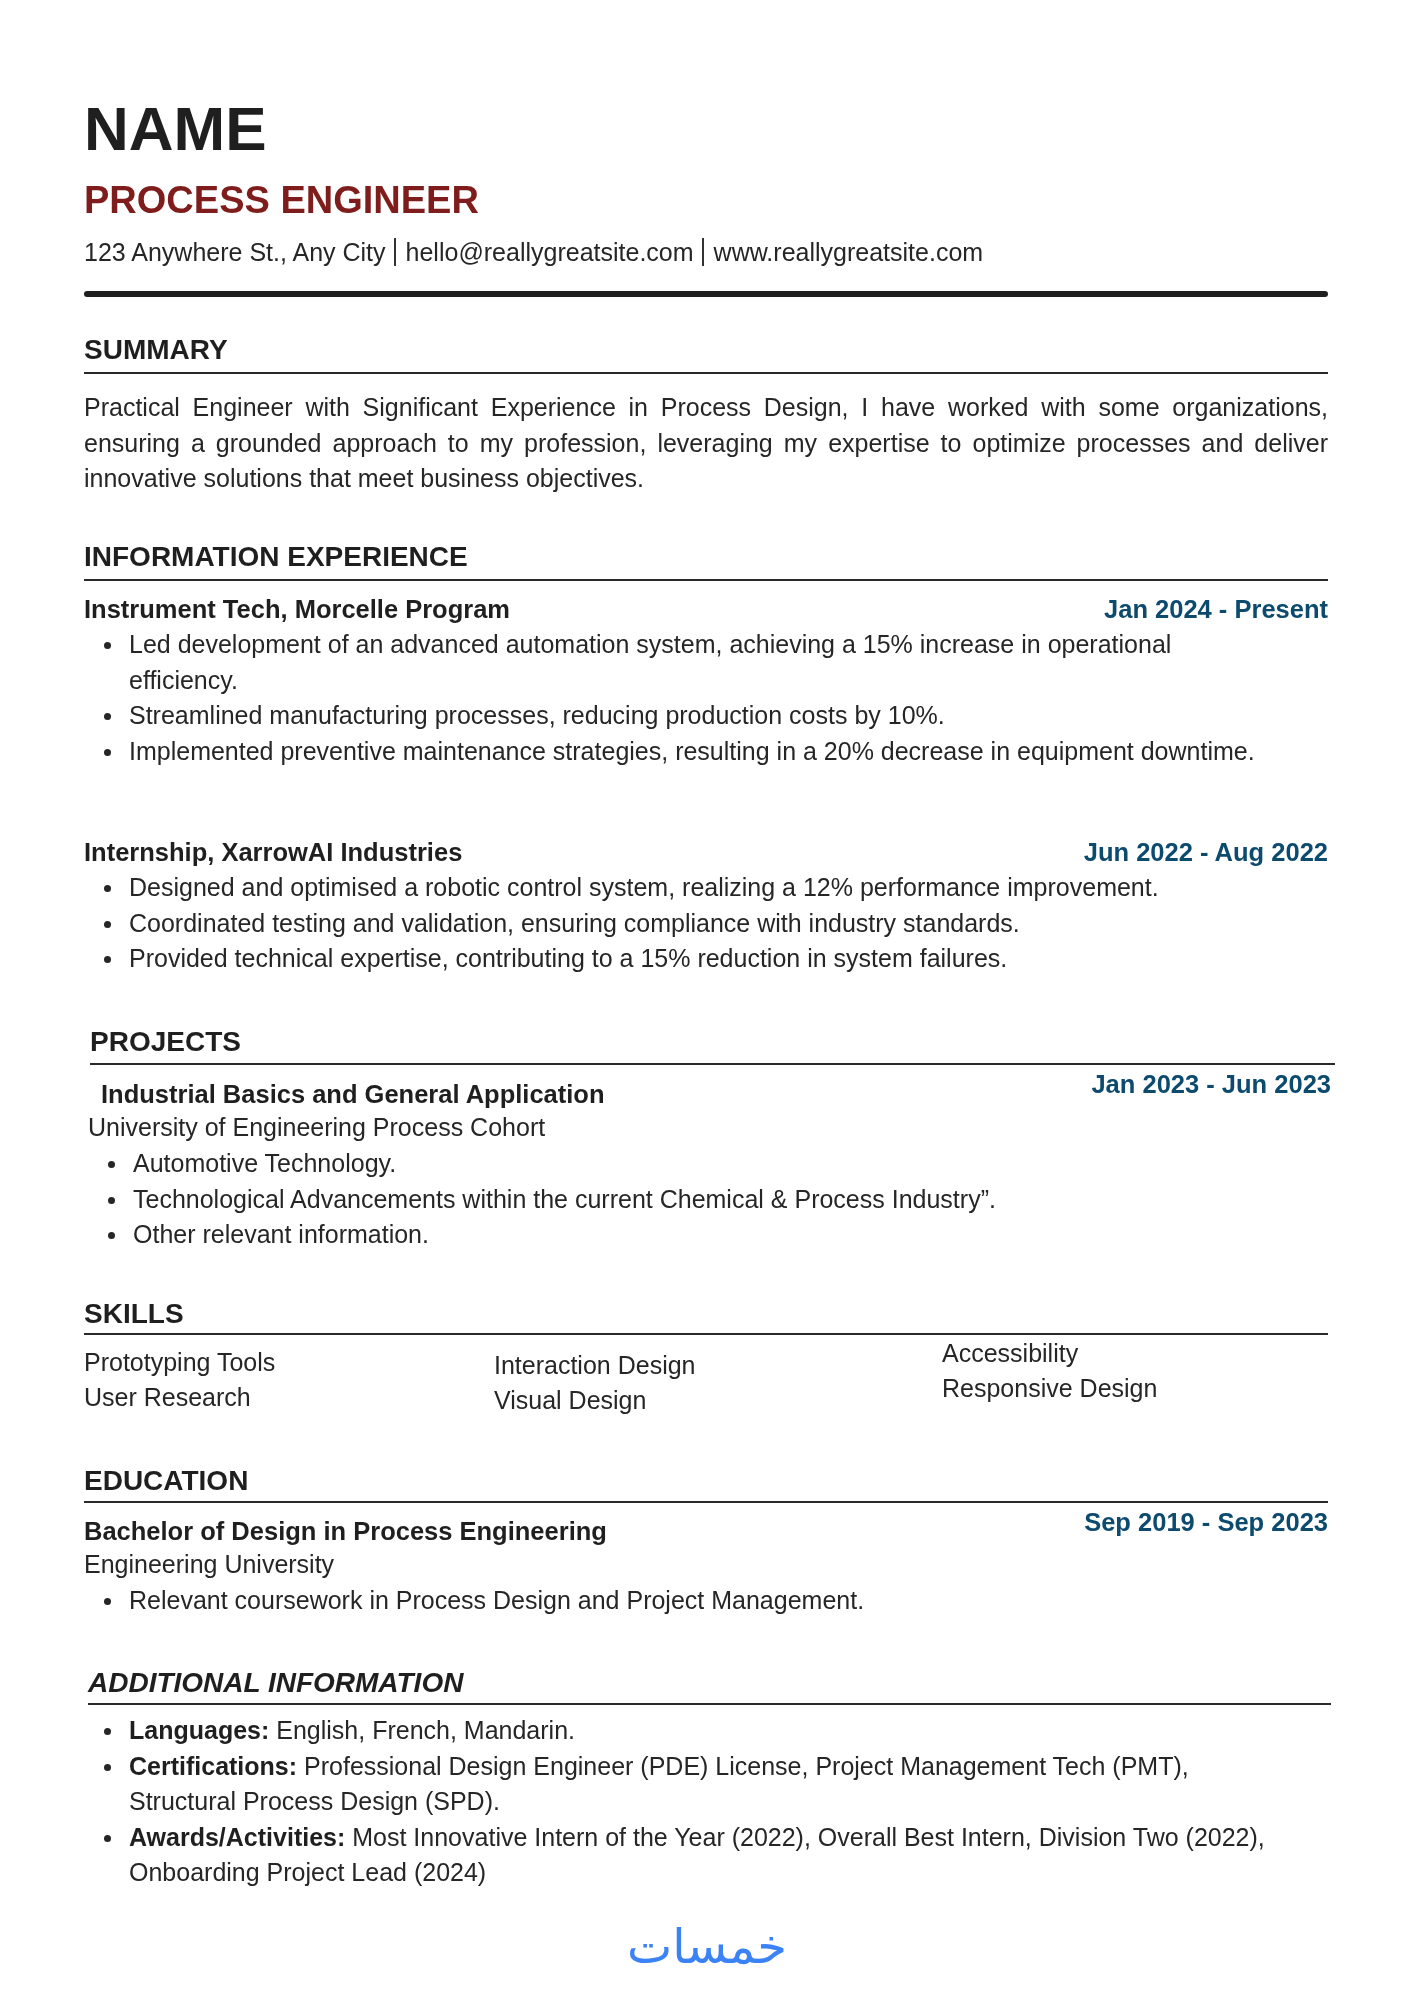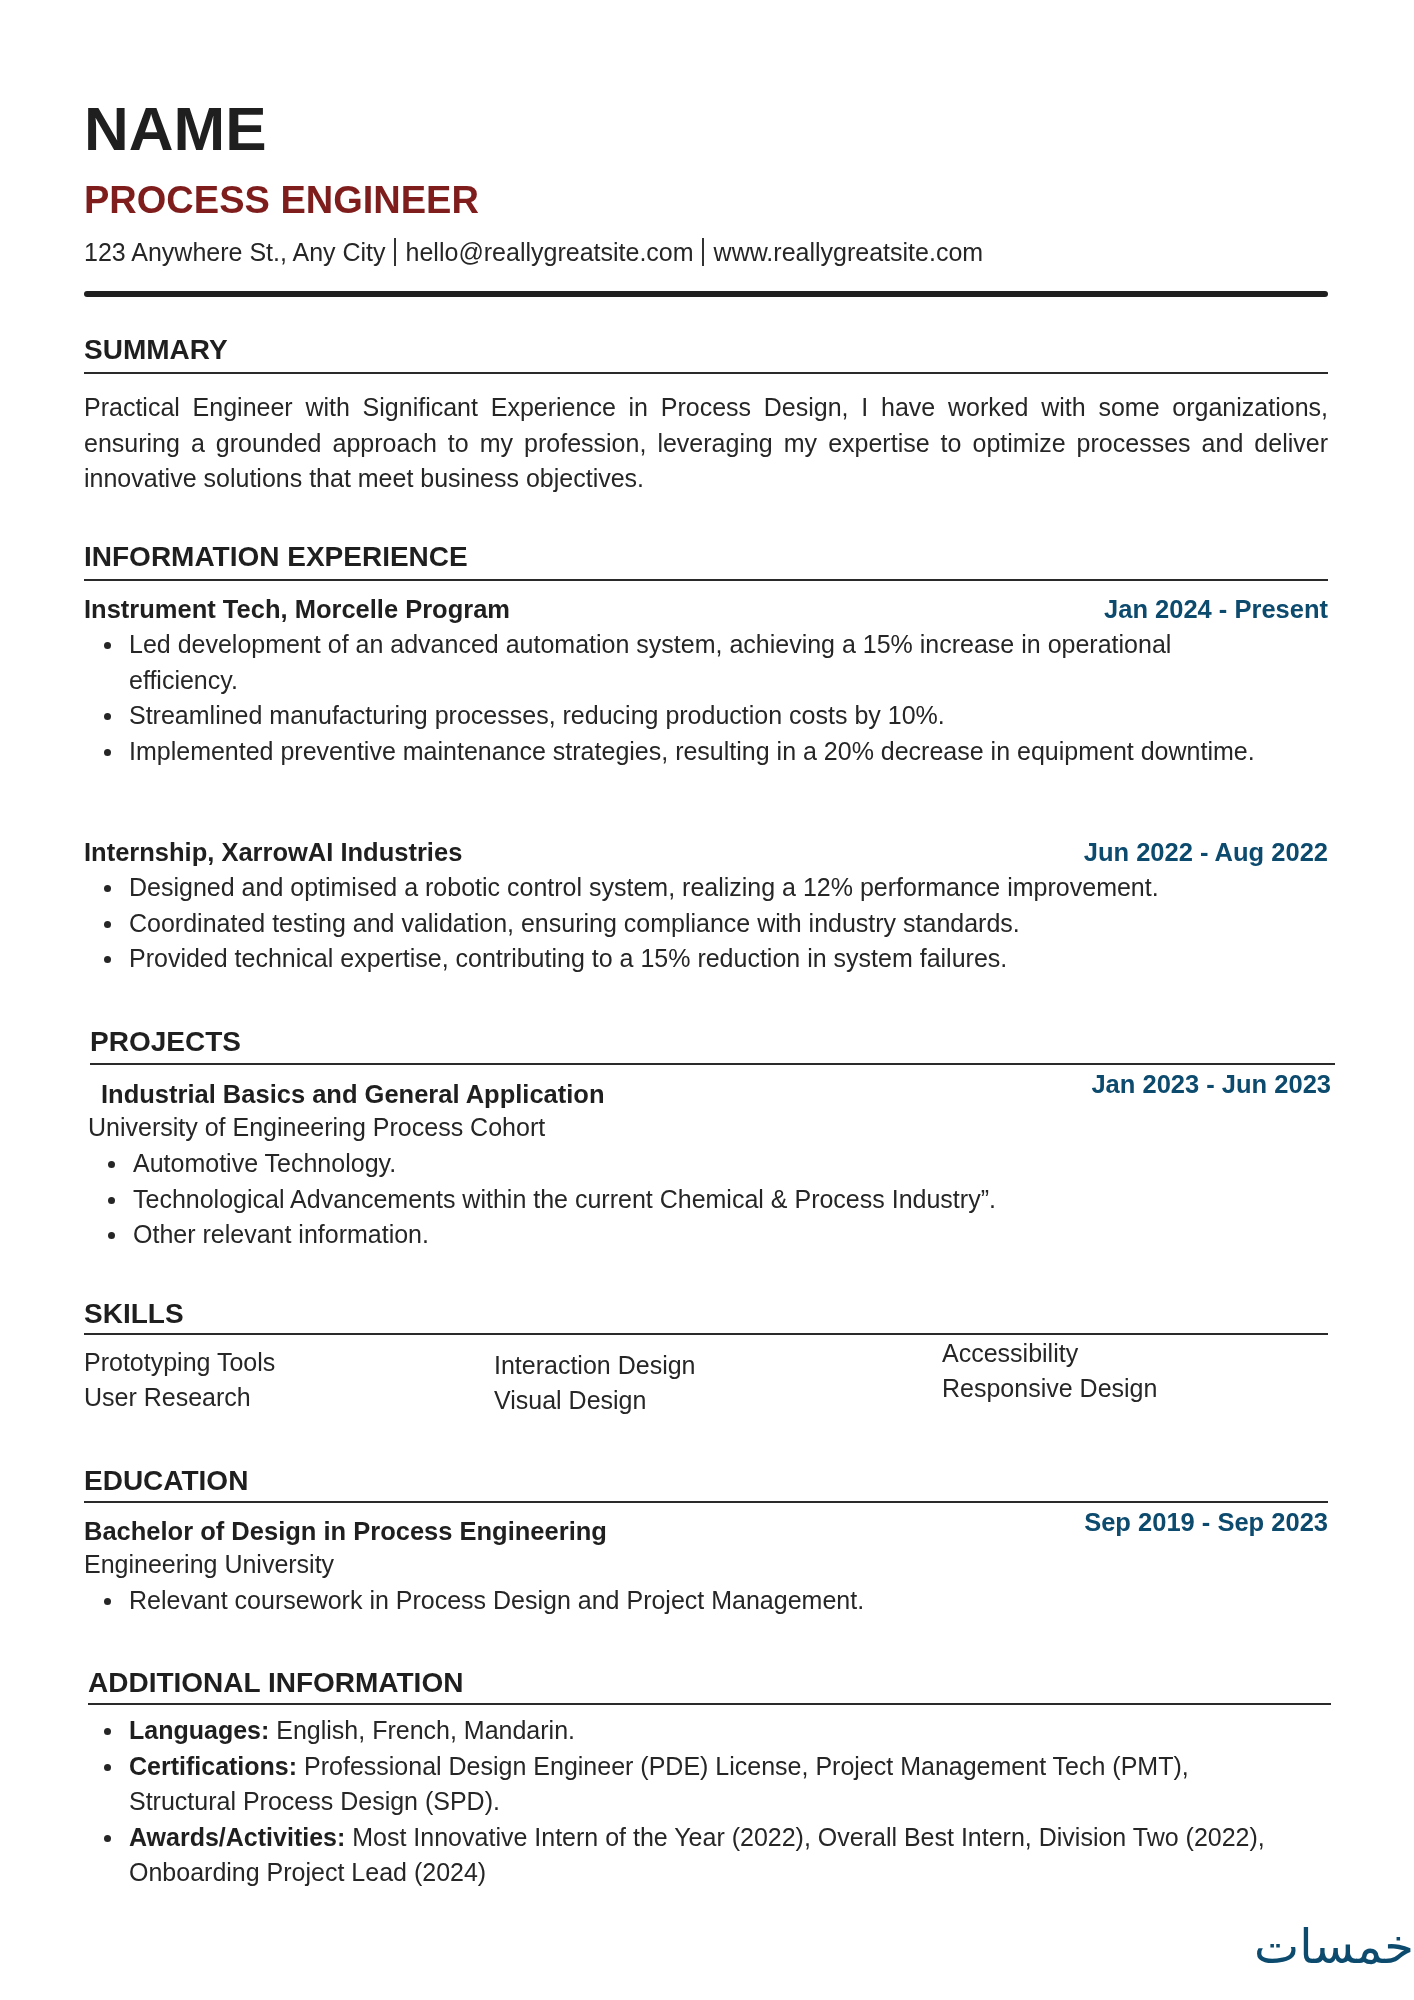--- a/index.html
+++ b/index.html
@@ -20,21 +20,21 @@
   .item-title { font-size: 25.5px; font-weight: 700; line-height: 34px; color: #1f1f1f; white-space: nowrap; }
   .item-date { font-size: 25.5px; font-weight: 700; line-height: 34px; color: #0c4a6e; white-space: nowrap; text-align: right; }
 
   ul.bullets { margin: 0; padding: 0; list-style: none; }
   ul.bullets li { position: relative; padding-left: 45px; font-size: 25px; line-height: 35.5px; color: #262626; }
   ul.bullets li::before { content: ""; position: absolute; left: 20px; top: 15px; width: 7px; height: 7px; border-radius: 50%; background: #262626; }
   ul.bullets li b { font-weight: 700; color: #1f1f1f; }
 
   .skill { font-size: 25px; line-height: 35px; color: #262626; white-space: nowrap; }
 
-  .watermark { left: 0; top: 1918px; width: 1414px; text-align: right; font-size: 48px; color: #0c4a6e; font-family: "DejaVu Sans", sans-serif; }
+  .watermark { left: 0; top: 1918px; width: 1414px; text-align: center; font-size: 48px; color: #3b82f6; font-family: "DejaVu Sans", sans-serif; }
 </style>
 </head>
 <body>
 
 <div class="abs name">NAME</div>
 <div class="abs title">PROCESS ENGINEER</div>
 <div class="abs contact">
   <span>123 Anywhere St., Any City</span><span class="sep"></span><span>hello@reallygreatsite.com</span><span class="sep"></span><span>www.reallygreatsite.com</span>
 </div>
 <div class="abs thick-rule"></div>
@@ -98,21 +98,21 @@
 <div class="abs rule" style="left:84px; top:1501px; width:1244px;"></div>
 <div class="abs" style="left:84px; top:1503px; width:1244px;">
   <div class="item-title" style="position:absolute; left:0; top:11px;">Bachelor of Design in Process Engineering</div>
   <div class="item-date" style="position:absolute; right:0; top:2px;">Sep 2019 - Sep 2023</div>
   <div class="body-text" style="position:absolute; left:0; top:44px; white-space:nowrap;">Engineering University</div>
   <ul class="bullets" style="position:absolute; left:0; top:80px; width:1244px;">
     <li>Relevant coursework in Process Design and Project Management.</li>
   </ul>
 </div>
 
-<div class="abs sec-head" style="left:88px; top:1666px;">ADDITIONAL INFORMATION</div>
+<div class="abs sec-head" style="left:88px; top:1666px;font-style:italic;">ADDITIONAL INFORMATION</div>
 <div class="abs rule" style="left:88px; top:1703px; width:1243px;"></div>
 <ul class="abs bullets" style="left:84px; top:1713px; width:1190px;">
   <li><b>Languages:</b> <span>English, French, Mandarin.</span></li>
   <li><b>Certifications:</b> <span>Professional Design Engineer (PDE) License, Project Management Tech (PMT), Structural Process Design (SPD).</span></li>
   <li><b>Awards/Activities:</b> <span>Most Innovative Intern of the Year (2022), Overall Best Intern, Division Two (2022), Onboarding Project Lead (2024)</span></li>
 </ul>
 
 <div class="abs watermark">خمسات</div>
 
 </body></html>

